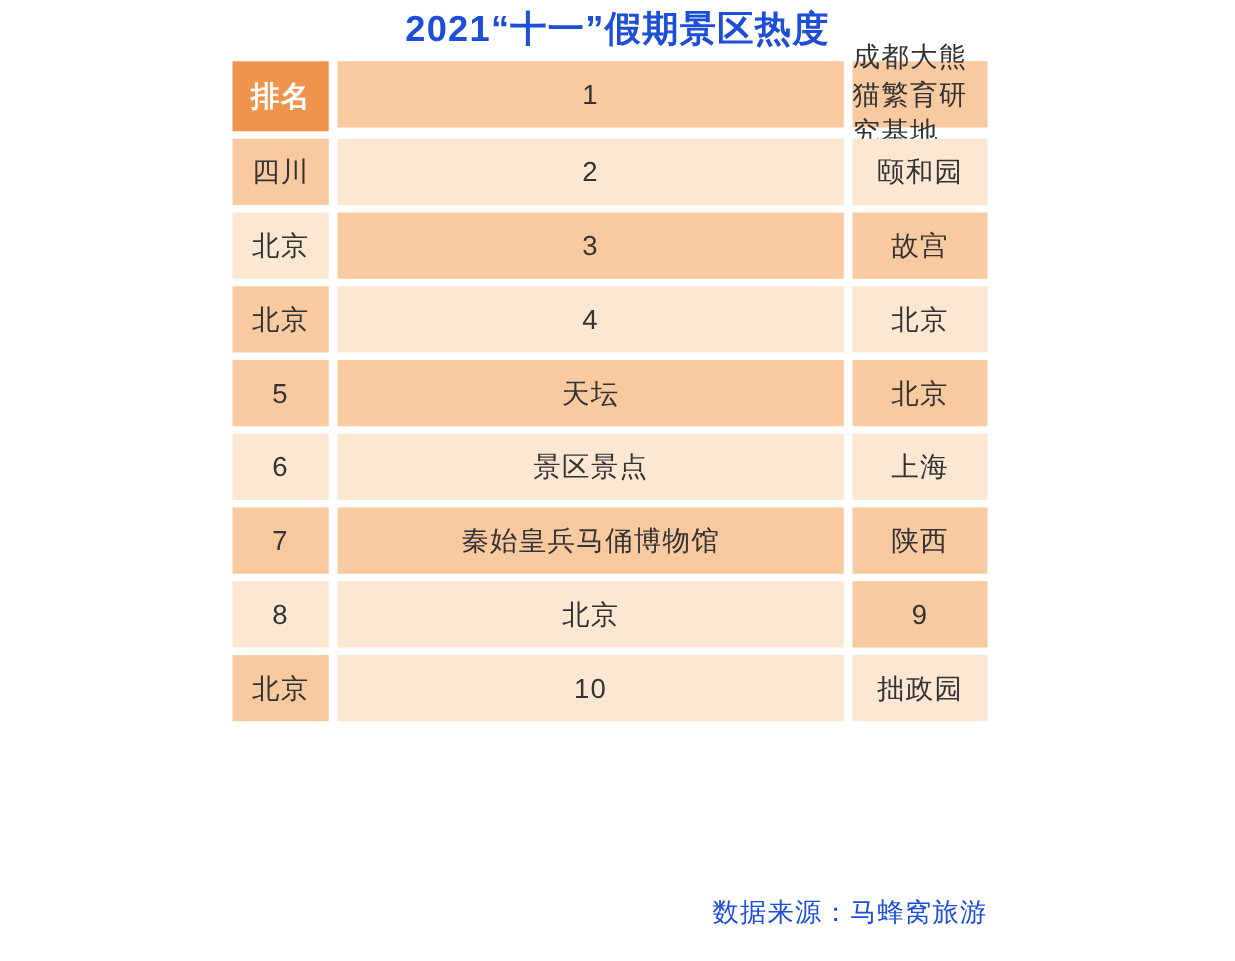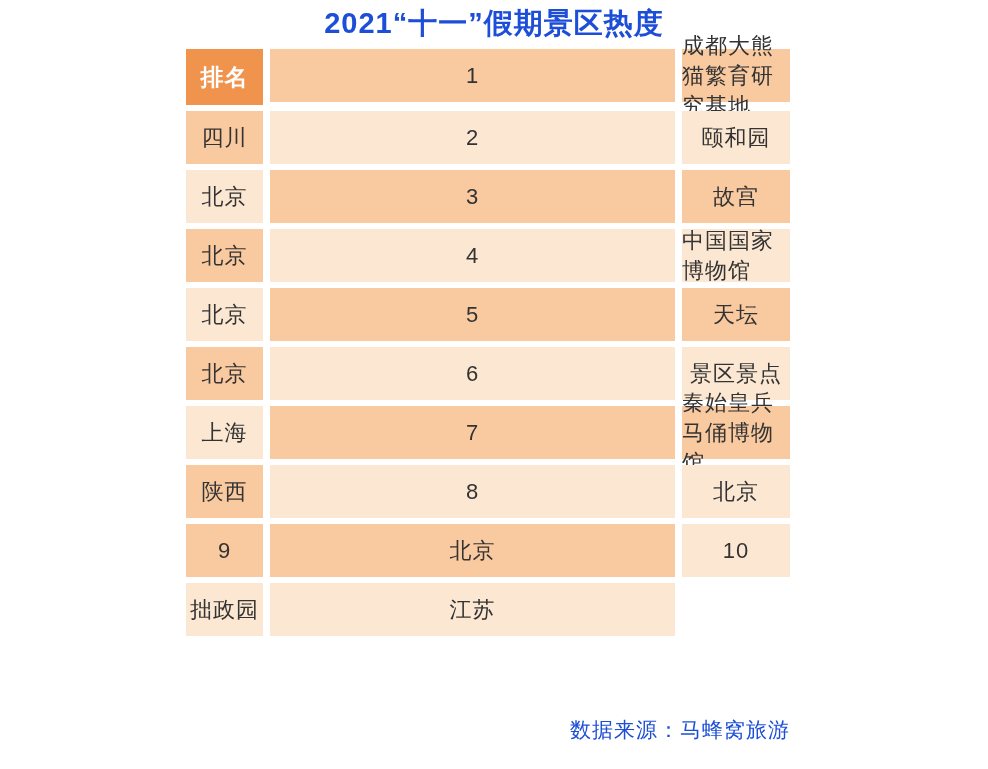--- a/index.html
+++ b/index.html
@@ -82,21 +82,20 @@
 
   <div class="cell td even">2</div>
   <div class="cell td even">颐和园</div>
   <div class="cell td even">北京</div>
 
   <div class="cell td odd">3</div>
   <div class="cell td odd">故宫</div>
   <div class="cell td odd">北京</div>
 
   <div class="cell td even">4</div>
-  <div class="cell td even">中国国家博物馆</div>
   <div class="cell td even">北京</div>
 
   <div class="cell td odd">5</div>
   <div class="cell td odd">天坛</div>
   <div class="cell td odd">北京</div>
 
   <div class="cell td even">6</div>
   <div class="cell td even">景区景点</div>
   <div class="cell td even">上海</div>
 
@@ -105,16 +104,15 @@
   <div class="cell td odd">陕西</div>
 
   <div class="cell td even">8</div>
   <div class="cell td even">北京</div>
 
   <div class="cell td odd">9</div>
   <div class="cell td odd">北京</div>
 
   <div class="cell td even">10</div>
   <div class="cell td even">拙政园</div>
-  <div class="cell td even">江苏</div>
 </div>
 
 <div class="source-note">数据来源：马蜂窝旅游</div>
 
 </body></html>

